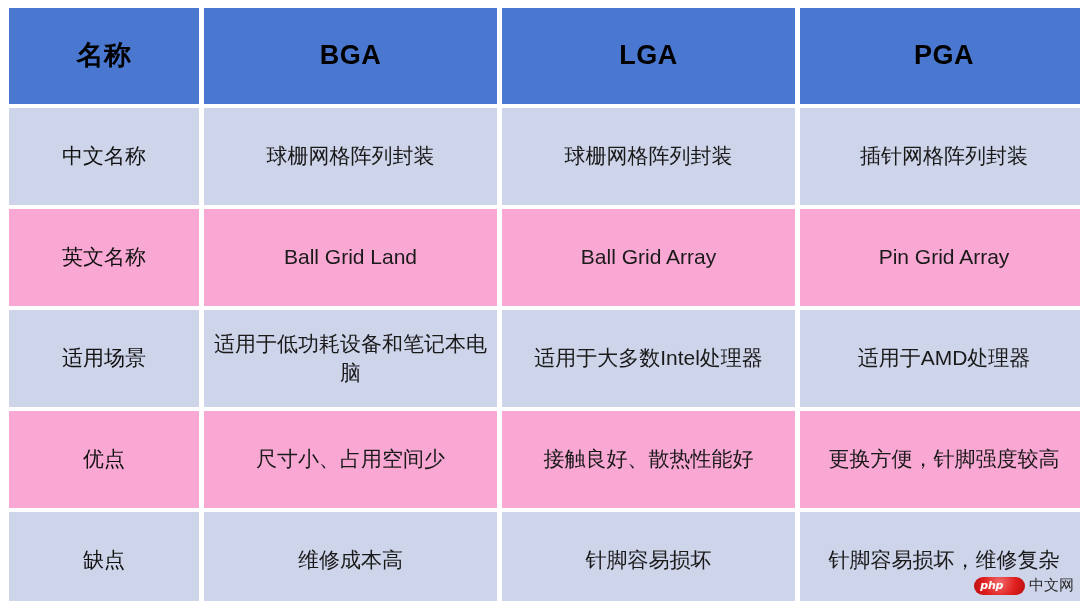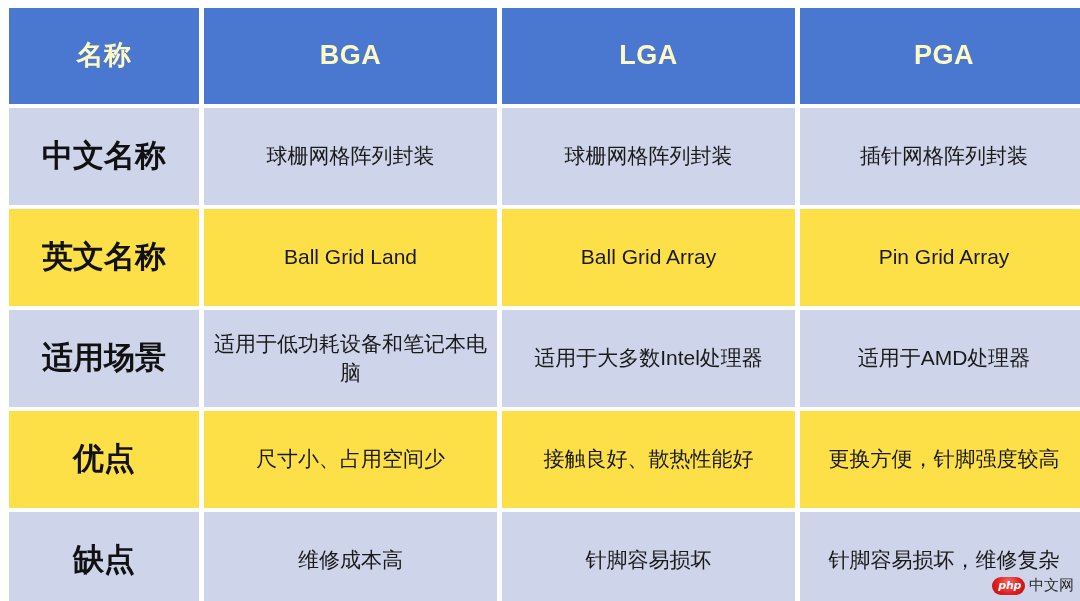--- a/index.html
+++ b/index.html
@@ -42,35 +42,35 @@
   
   col.col-name   { width: 190px; }
   col.col-bga    { width: 293px; }
   col.col-lga    { width: 293px; }
   col.col-pga    { width: 288px; }
 
   
   thead tr { height: 96px; }
   thead th {
     background: #4a78d0;
-    color: #fef9c3;
+    color: #000000;
     font-size: 27px;
     font-weight: bold;
     letter-spacing: 0.5px;
   }
 
   
   tbody tr { height: 97px; }
 
   tbody tr.row-dark > td  { background: #ced4ea; }
-  tbody tr.row-light > td { background: #fde047; }
+  tbody tr.row-light > td { background: #f9a8d4; }
 
   td.rowlabel {
-    font-size: 31px;
-    font-weight: bold;
+    font-size: 21px;
+    font-weight: normal;
     color: #111111;
   }
 
   td.cellval {
     font-size: 21px;
     font-weight: normal;
     color: #1a1a1a;
     margin-left: 7px;
   }
 
@@ -85,21 +85,21 @@
     user-select: none;
   }
   #watermark .php-badge {
     background: radial-gradient(circle at 50% 30%, #f26a6a 0%, #e02020 55%, #b80d0d 100%);
     color: #ffffff;
     font-family: "DejaVu Sans", sans-serif;
     font-size: 11px;
     font-weight: bold;
     font-style: italic;
     line-height: 1;
-    padding: 3px 4px 4px 6px;
+    padding: 3px 22px 4px 6px;
     border-radius: 9px;
     letter-spacing: -0.3px;
   }
   #watermark .wm-text {
     color: #2b2b2b;
     font-size: 15px;
     font-weight: normal;
     letter-spacing: 0px;
   }
 </style>

